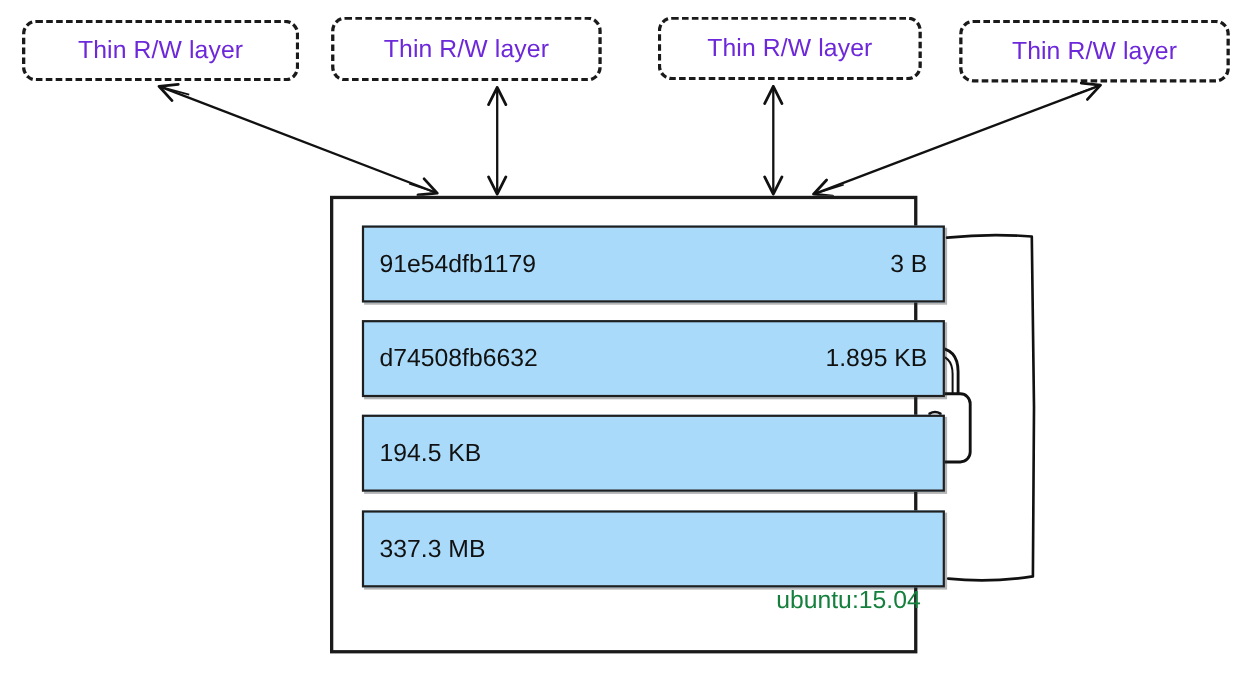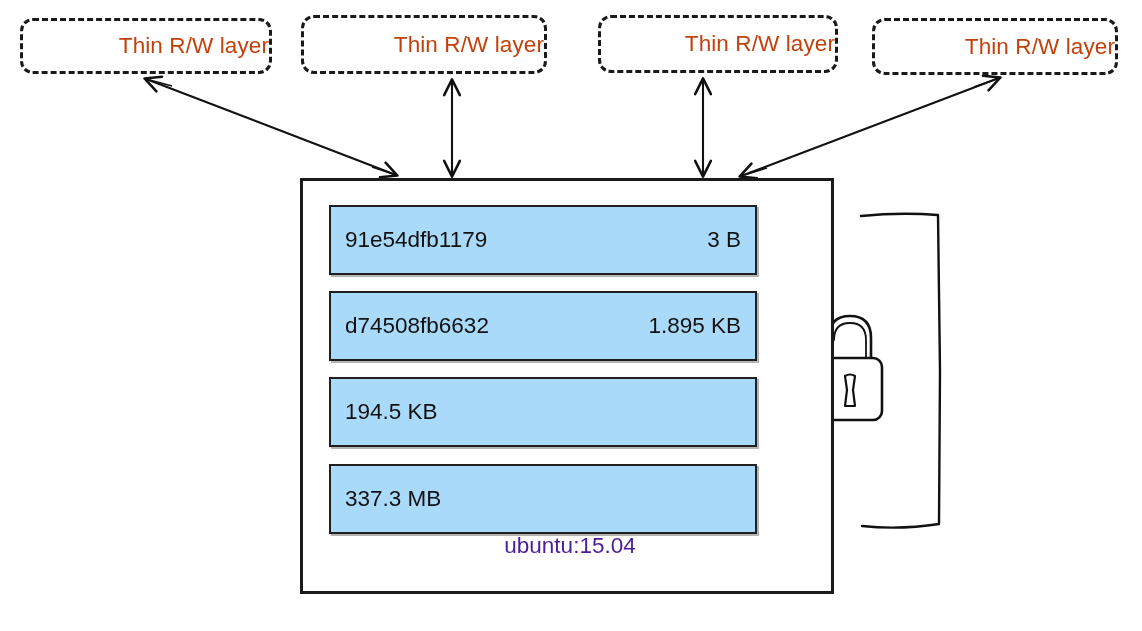--- a/index.html
+++ b/index.html
@@ -29,43 +29,43 @@
   }
 
   
   .rw-box {
     position: absolute;
     border: 3.5px dashed #1a1a1a;
     border-radius: 13px;
     box-sizing: border-box;
     display: flex;
     align-items: center;
-    justify-content: flex-end;
+    justify-content: center;
     background: #ffffff;
-    color: #c2410c;
+    color: #6d28d9;
     font-size: 22.5px;
     letter-spacing: 0.1px;
     white-space: nowrap;
   }
 
   
   .img-container {
     position: absolute;
     left: 300px;
     top: 178px;
     width: 534px;
     height: 416px;
     border: 3px solid #1a1a1a;
     box-sizing: border-box;
     background: #ffffff;
   }
   .layer-bar {
     position: absolute;
     left: 26px;
-    width: 428px;
+    width: 530px;
     height: 70px;
     background: #a9daf9;
     border: 2px solid #1f1f1f;
     box-sizing: border-box;
     display: flex;
     align-items: center;
     justify-content: space-between;
     padding: 12px 14px;
     box-shadow: 2px 2px 0 rgba(40,40,40,0.35);
   }
@@ -74,23 +74,23 @@
     color: #111111;
     white-space: nowrap;
   }
   .layer-size { text-align: right; }
 
   .img-name {
     position: absolute;
     left: 0;
     top: 352px;
     width: 534px;
-    text-align: center;
+    text-align: right;
     font-size: 22.5px;
-    color: #4c1d95;
+    color: #15803d;
   }
 </style>
 </head>
 <body>
 
 <div id="stage">
 
   <div class="rw-box" style="left:20px; top:18px; width:252px; height:56px;">
     <span>Thin R/W layer</span>
   </div>

